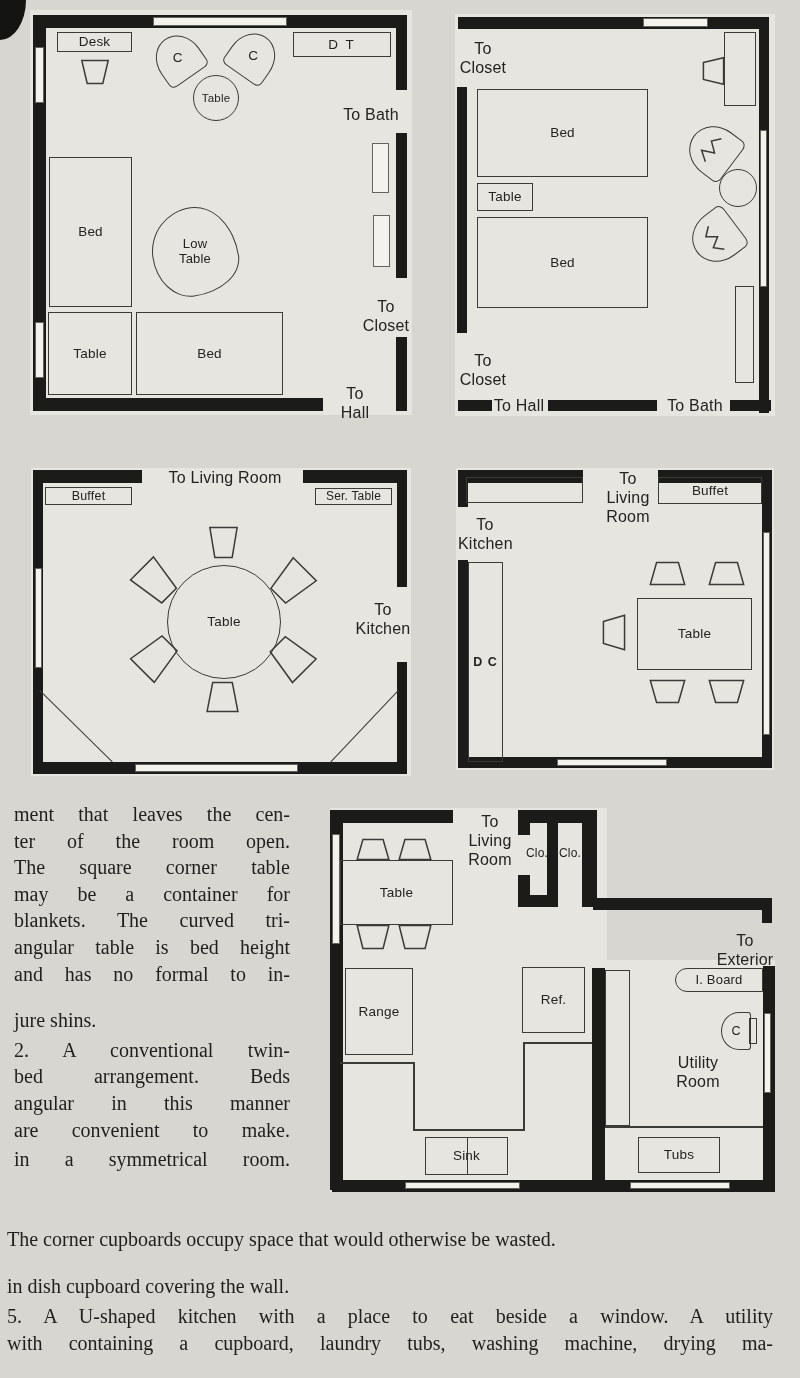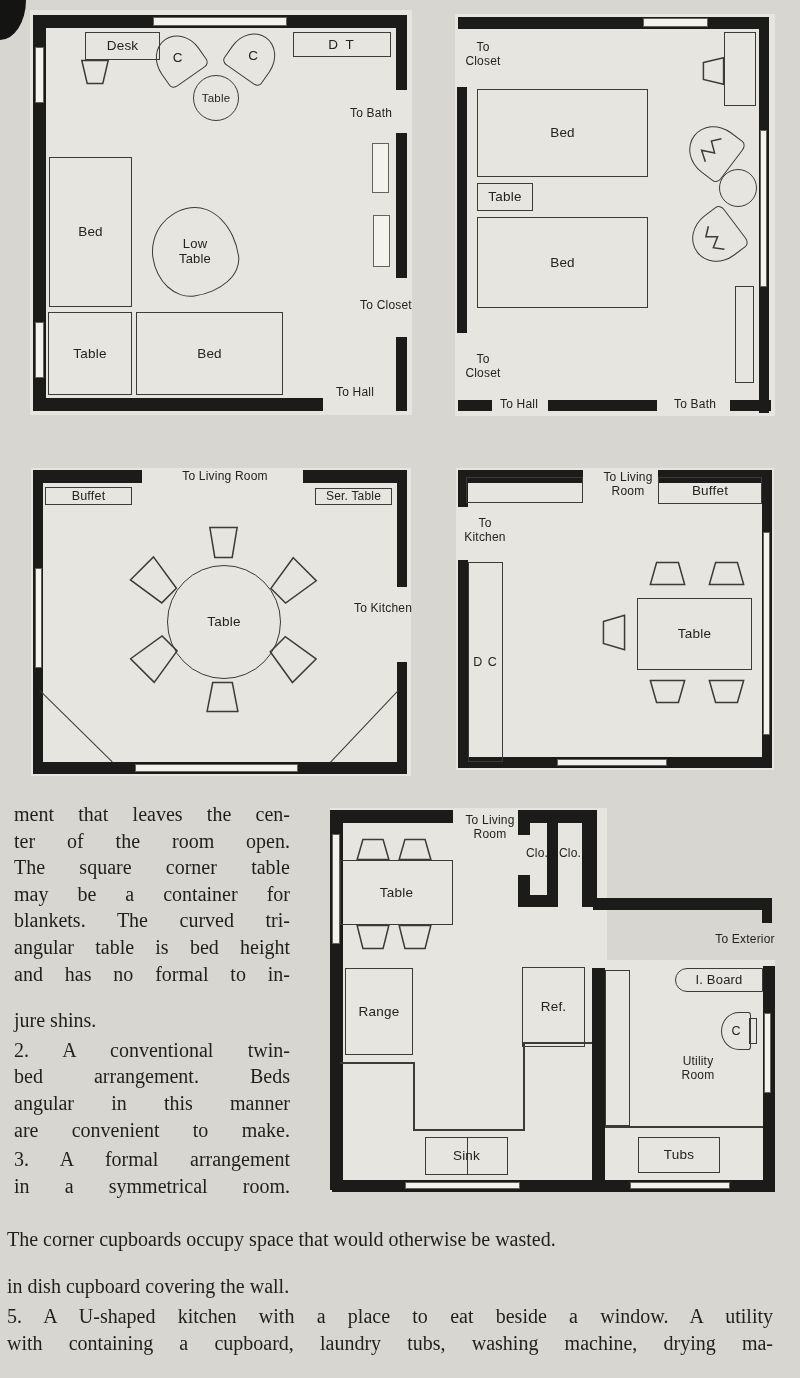--- a/index.html
+++ b/index.html
@@ -6,21 +6,21 @@
   body{width:800px;height:1378px;position:relative;background:#d7d6d1;overflow:hidden;
        font-family:"Liberation Sans",sans-serif;}
   .plan{position:absolute;}
   .pbg{position:absolute;background:#e6e5e0;}
   .p14{background:#e6e5e0;}
   .wall{position:absolute;background:#1b1b19;}
   .win{position:absolute;background:#f3f2ed;border:1px solid #63635e;box-sizing:border-box;}
   .furn{position:absolute;border:1.5px solid #3b3b37;box-sizing:border-box;display:flex;
         align-items:center;justify-content:center;text-align:center;
         font-size:13.5px;line-height:1.12;color:#232321;letter-spacing:.2px;}
-  .lbl{position:absolute;font-size:12px;line-height:1.18;color:#232321;text-align:center;letter-spacing:.2px;}
+  .lbl{position:absolute;font-size:16px;line-height:1.18;color:#232321;text-align:center;letter-spacing:.2px;}
   .sm{font-size:12px;}
   .round{border-radius:50%;}
   .chair-d{border-radius:50% 50% 14% 14% / 58% 58% 12% 12%;}
   .chair-c{border-radius:60% 8% 8% 60% / 50% 10% 10% 50%;}
   .blob{border-radius:52% 48% 58% 42% / 50% 62% 38% 50%;}
   .shape{position:absolute;overflow:visible;}
   .shape polygon,.shape polyline{fill:none;stroke:#3b3b37;stroke-width:1.5;vector-effect:non-scaling-stroke;}
   .dline{position:absolute;height:0;border-top:1.5px solid #3b3b37;transform-origin:0 0;}
   .cline{position:absolute;background:#3b3b37;}
   .vdiv{position:absolute;left:50%;top:0;height:100%;width:0;border-left:1.5px solid #3b3b37;}
@@ -49,21 +49,21 @@
   <div class="wall" style="left:366px;top:5px;width:11px;height:75px;"></div>
   <div class="wall" style="left:366px;top:123px;width:11px;height:145px;"></div>
   <div class="wall" style="left:366px;top:327px;width:11px;height:74px;"></div>
   <div class="win" style="left:342px;top:133px;width:17px;height:50px;"></div>
   <div class="win" style="left:343px;top:205px;width:17px;height:52px;"></div>
 
   <div class="lbl" style="left:301px;top:96px;width:80px;">To Bath</div>
   <div class="lbl" style="left:326px;top:288px;width:60px;">To Closet</div>
   <div class="lbl" style="left:305px;top:375px;width:40px;">To Hall</div>
 
-  <div class="furn" style="left:27px;top:22px;width:75px;height:28px;margin-left:28px;">
+  <div class="furn" style="left:27px;top:22px;width:75px;height:20px;">
       <span>Desk</span>
     </div>
   <svg class="shape" style="left:50px;top:50px;width:30px;height:24px;" viewBox="0 0 100 100" preserveAspectRatio="none">
       <polygon points="6,2 94,2 76,98 24,98"></polygon>
     </svg>
   <div class="furn chair-d" style="left:125px;top:25px;width:46px;height:46px;transform:rotate(-35deg);">
       <span style="transform:rotate(35deg);">C</span>
     </div>
   <div class="furn chair-d" style="left:200px;top:23px;width:46px;height:46px;transform:rotate(35deg);">
       <span style="transform:rotate(-35deg);">C</span>
@@ -184,21 +184,21 @@
   <div class="wall" style="left:2px;top:289px;width:314px;height:11px;"></div>
   <div class="win" style="left:101px;top:291px;width:110px;height:7px;"></div>
 
   <div class="lbl" style="left:140px;top:2px;width:64px;">To Living Room</div>
   <div class="lbl" style="left:2px;top:48px;width:54px;">To Kitchen</div>
 
   <div class="furn" style="left:10px;top:9px;width:117px;height:26px;"></div>
   <div class="furn" style="left:202px;top:9px;width:104px;height:27px;">
       <span>Buffet</span>
     </div>
-  <div class="furn" style="left:12px;top:94px;width:35px;height:200px;font-size:12.5px;letter-spacing:1px;">
+  <div class="furn" style="left:12px;top:94px;width:35px;height:200px;font-size:12.5px;letter-spacing:1px;font-weight:bold;">
       <span>D C</span>
     </div>
   <div class="furn" style="left:181px;top:130px;width:115px;height:72px;">
       <span>Table</span>
     </div>
   <svg class="shape" style="left:192px;top:94px;width:39px;height:23px;" viewBox="0 0 100 100" preserveAspectRatio="none">
       <polygon points="22,2 78,2 94,98 6,98"></polygon>
     </svg>
   <svg class="shape" style="left:251px;top:94px;width:39px;height:23px;" viewBox="0 0 100 100" preserveAspectRatio="none">
       <polygon points="22,2 78,2 94,98 6,98"></polygon>
@@ -254,21 +254,21 @@
   <svg class="shape" style="left:25px;top:117px;width:36px;height:24px;" viewBox="0 0 100 100" preserveAspectRatio="none">
       <polygon points="6,2 94,2 78,98 22,98"></polygon>
     </svg>
   <svg class="shape" style="left:67px;top:117px;width:36px;height:24px;" viewBox="0 0 100 100" preserveAspectRatio="none">
       <polygon points="6,2 94,2 78,98 22,98"></polygon>
     </svg>
 
   <div class="furn" style="left:15px;top:160px;width:68px;height:87px;">
       <span>Range</span>
     </div>
-  <div class="furn" style="left:192px;top:159px;width:63px;height:80px;text-align:center;">
+  <div class="furn" style="left:192px;top:159px;width:63px;height:66px;text-align:center;">
       <span>Ref.</span>
     </div>
 
   <div class="cline" style="left:10px;top:254px;width:74px;height:1.5px;"></div>
   <div class="cline" style="left:83px;top:254px;width:1.5px;height:69px;"></div>
   <div class="cline" style="left:83px;top:321px;width:111px;height:1.5px;"></div>
   <div class="cline" style="left:193px;top:234px;width:1.5px;height:89px;"></div>
   <div class="cline" style="left:193px;top:234px;width:69px;height:1.5px;"></div>
 
   <div class="furn" style="left:95px;top:329px;width:83px;height:38px;">
@@ -301,21 +301,20 @@
     <div class="ln">and has no formal to in-</div>
     <div class="ln end">jure shins.</div>
   </div>
   <div class="para">
     <div class="ln">2. A conventional twin-</div>
     <div class="ln">bed arrangement. Beds</div>
     <div class="ln">angular in this manner</div>
     <div class="ln">are convenient to make.</div>
   </div>
   <div class="para">
-    <div class="ln">3. A formal arrangement</div>
     <div class="ln">in a symmetrical room.</div>
   </div>
 </div>
 
 <div class="cap bot" style="left:7px;top:1206px;">
   <div class="para">
     <div class="ln end">The corner cupboards occupy space that would otherwise be wasted.</div>
   </div>
   <div class="para">
     <div class="ln end">in dish cupboard covering the wall.</div>

